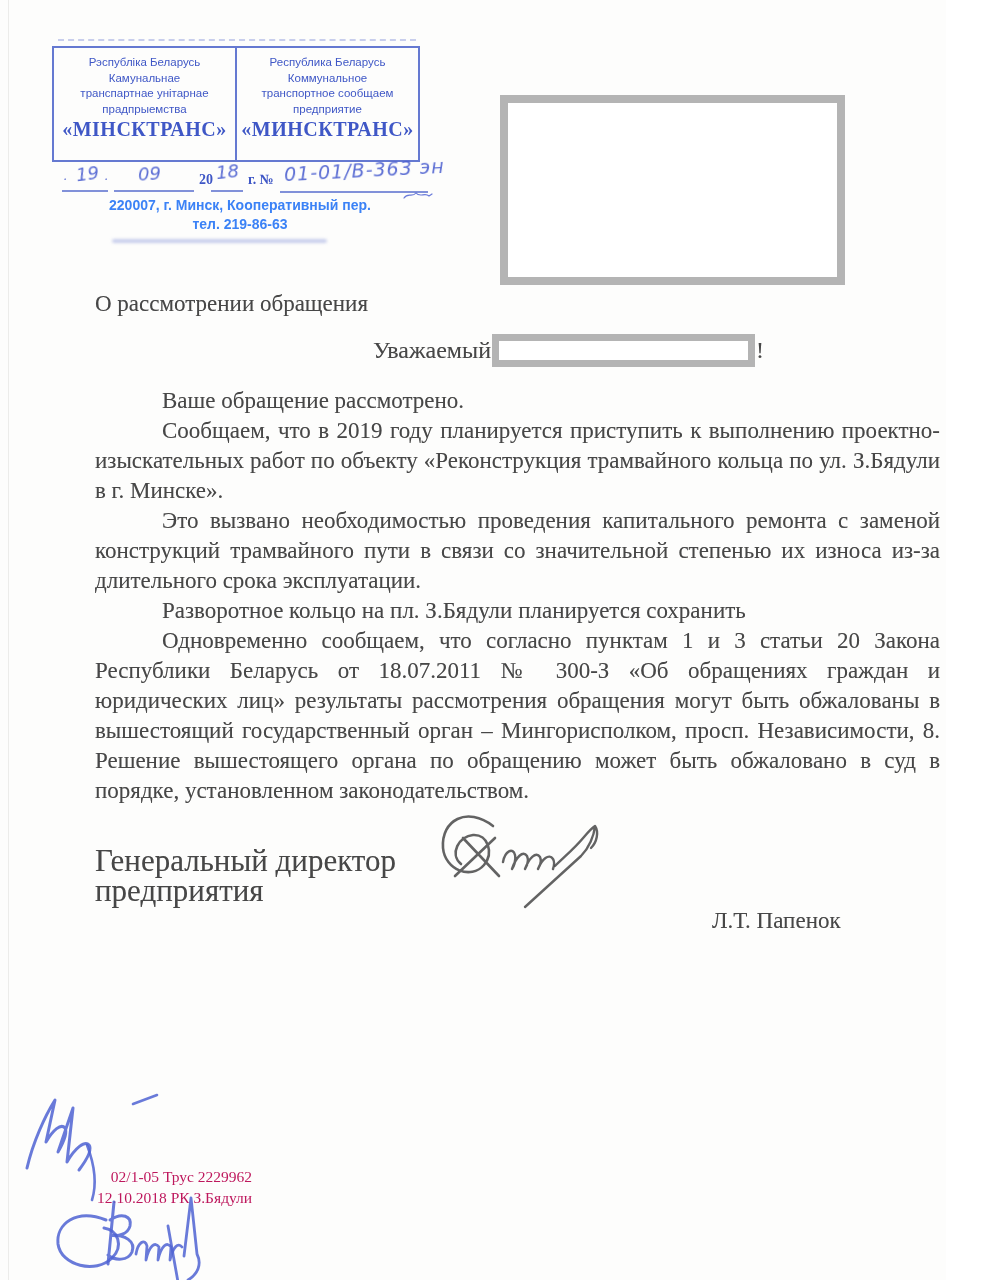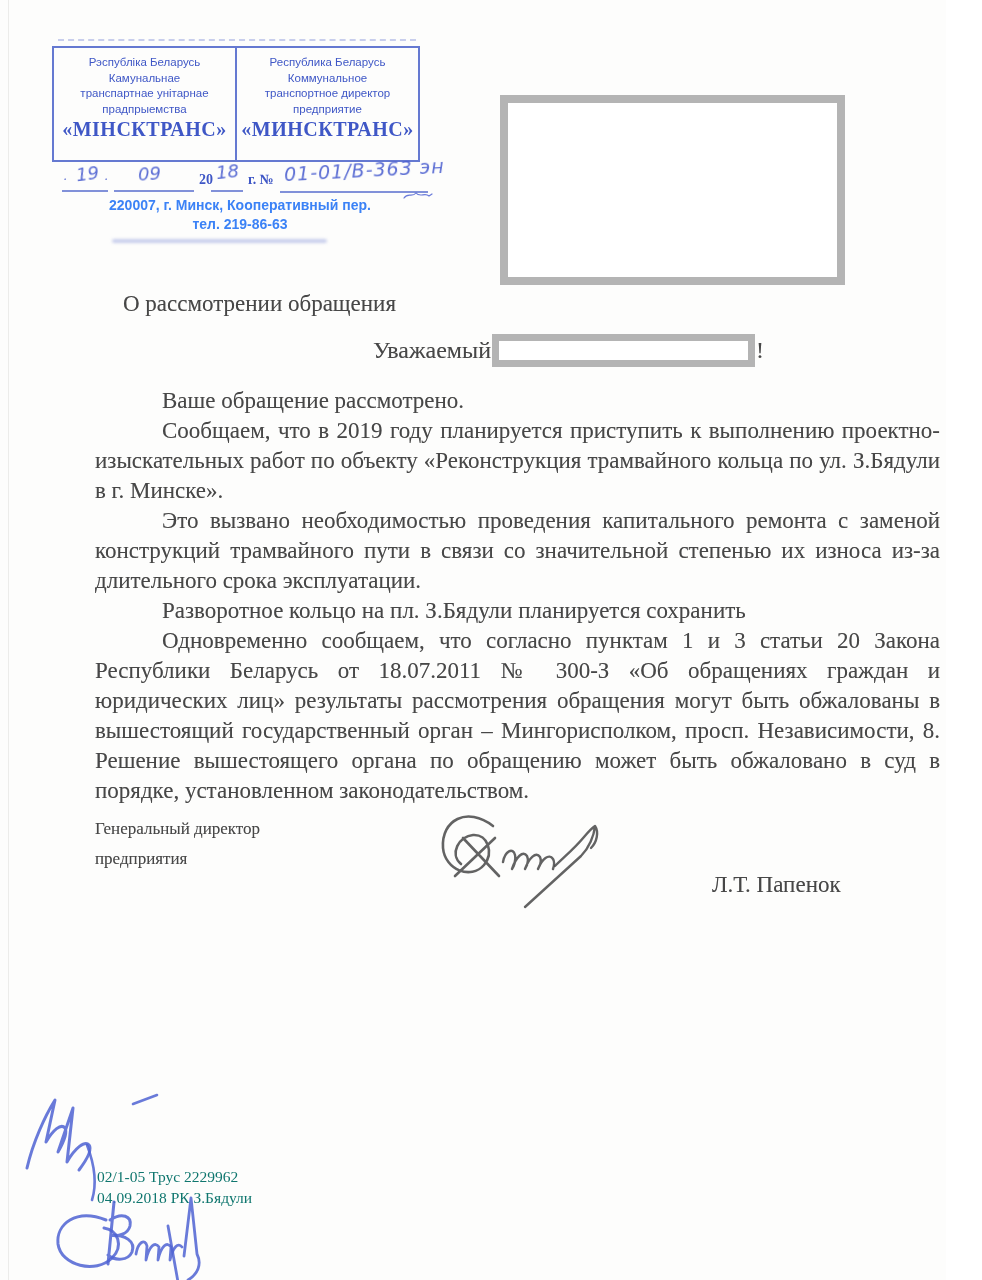--- a/index.html
+++ b/index.html
@@ -32,32 +32,32 @@
         background:rgba(63,87,198,.28);filter:blur(1.6px);border-radius:2px;}
 
   
   .redact-recipient{position:absolute;left:500px;top:95px;width:329px;height:174px;
         border:8px solid #b4b4b4;background:#ffffff;}
   .redact-name{display:inline-block;width:249px;height:19px;border:7px solid #b4b4b4;
         background:#ffffff;}
 
   
   .letter-text{color:#474747;text-shadow:0 0 .5px rgba(80,80,80,.35);}
-  .subject{position:absolute;left:95px;top:291px;font-size:23px;margin-left:28px;}
+  .subject{position:absolute;left:95px;top:291px;font-size:23px;}
   .salutation{position:absolute;left:373px;top:334px;display:flex;align-items:center;
         gap:1px;font-size:24px;}
   .body{position:absolute;left:95px;top:386px;width:845px;font-size:23px;
         line-height:30px;text-align:justify;}
   .body p{margin:0;text-indent:67px;}
-  .sig-title{position:absolute;left:95px;top:814px;font-size:17px;line-height:30px;}
-  .sig-name{position:absolute;left:712px;top:872px;font-size:23px;}
+  .sig-title{position:absolute;left:95px;top:846px;font-size:31px;line-height:30px;}
+  .sig-name{position:absolute;left:712px;top:908px;font-size:23px;}
 
   
   .footer{position:absolute;left:97px;top:1166px;font-size:15.5px;line-height:21px;
-        color:#0f766e;}
+        color:#be185d;text-align:right;}
   .sig-svg{position:absolute;}
   .ink-blue{stroke:rgba(79,99,210,.85);}
   .ink-dark{stroke:rgba(72,72,72,.85);}
   svg path{fill:none;stroke-linecap:round;stroke-linejoin:round;}
 </style>
 </head>
 <body>
 
 <div class="page">
   <div class="scan-edge"></div>
@@ -67,21 +67,21 @@
     <div class="stamp-col stamp-col--left">
       <div>Рэспубліка Беларусь</div>
       <div>Камунальнае</div>
       <div>транспартнае унітарнае</div>
       <div>прадпрыемства</div>
       <div class="stamp-org">«МІНСКТРАНС»</div>
     </div>
     <div class="stamp-col">
       <div>Республика Беларусь</div>
       <div>Коммунальное</div>
-      <div>транспортное директор</div>
+      <div>транспортное сообщаем</div>
       <div>предприятие</div>
       <div class="stamp-org">«МИНСКТРАНС»</div>
     </div>
   </div>
 
   <span class="hw" style="left:63px;top:173px;font-size:12px;">·</span>
   <span class="hw" style="left:76px;top:163px;font-size:18px;transform:rotate(-7deg);">19</span>
   <span class="hw" style="left:104px;top:173px;font-size:12px;">·</span>
   <span class="blank" style="left:62px;top:190px;width:46px;"></span>
   <span class="hw" style="left:138px;top:163px;font-size:18px;transform:rotate(-4deg);">09</span>
@@ -132,21 +132,21 @@
   <div class="sig-name letter-text">Л.Т. Папенок</div>
 
   <svg class="sig-svg" style="left:15px;top:1090px;" width="165" height="112" viewBox="0 0 165 112">
     <path class="ink-blue" stroke-width="3" d="M12,78 C18,52 30,26 40,10 L31,52 C38,40 46,33 50,38 C53,43 47,55 43,62 L58,18 L52,72 C60,58 70,50 74,55 C78,60 70,72 64,80"></path>
     <path class="ink-blue" stroke-width="2.6" d="M118,14 L142,5"></path>
     <path class="ink-blue" stroke-width="2.6" d="M72,55 C80,76 82,94 77,110"></path>
   </svg>
 
   <div class="footer">
     <div>02/1-05 Трус 2229962</div>
-    <div>04.09.2018 РК З.Бядули</div>
+    <div>12.10.2018 РК З.Бядули</div>
   </div>
 
   <svg class="sig-svg" style="left:48px;top:1192px;" width="185" height="90" viewBox="0 0 185 90">
     <path class="ink-blue" stroke-width="3" d="M58,28 C28,16 8,32 10,52 C13,74 48,82 64,66 C76,54 70,38 56,36"></path>
     <path class="ink-blue" stroke-width="3" d="M66,10 L60,72 M62,28 C74,20 84,24 82,34 C80,42 70,45 63,43 C77,43 88,49 84,60 C80,69 67,69 60,63"></path>
     <path class="ink-blue" stroke-width="2.8" d="M88,62 C90,50 97,46 99,54 L98,68 C101,54 107,49 111,55 L110,68 C113,54 119,49 123,55 L122,68 C125,55 130,50 134,55"></path>
     <path class="ink-blue" stroke-width="2.8" d="M136,64 L143,6 L149,62 C154,72 150,82 140,88 M120,34 L130,90"></path>
   </svg>
 </div>
 

